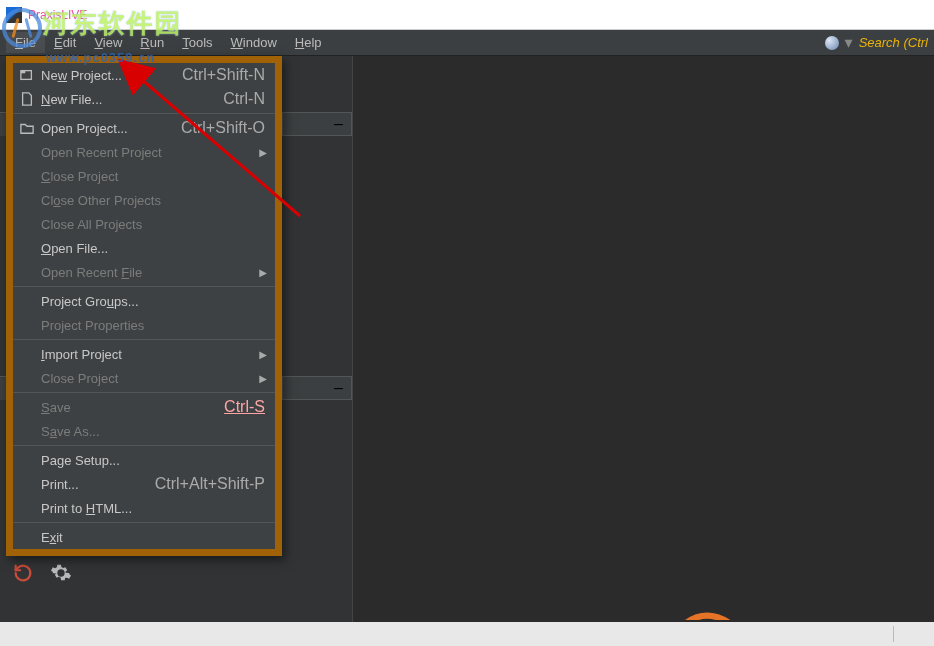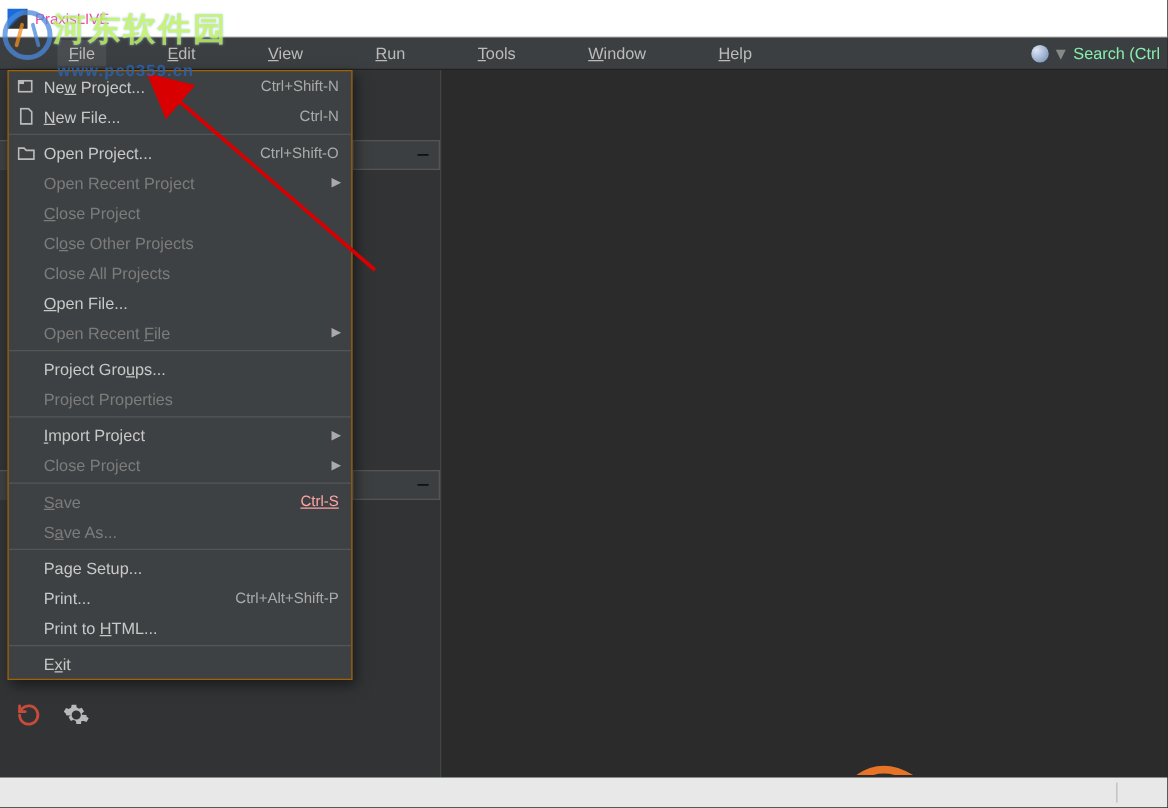--- a/index.html
+++ b/index.html
@@ -3,45 +3,45 @@
   <meta charset="utf-8">
   <style>
     * { margin: 0; padding: 0; box-sizing: border-box; font-family: "Segoe UI", Arial, sans-serif; }
     body { width: 934px; height: 646px; background: #2b2b2b; overflow: hidden; position: relative; }
 
     .titlebar { height: 30px; background: #fff; display: flex; align-items: center; padding-left: 6px; border-bottom: 1px solid #ccc; }
     .titlebar-icon { width: 16px; height: 16px; background: linear-gradient(135deg,#1a6dd9 45%, #333 55%); margin-right: 6px; }
     .titlebar-text { font-size: 12px; color: #ec4899; }
 
     .menubar { height: 26px; background: #3c3f41; display: flex; align-items: center; padding: 0 6px; border-bottom: 1px solid #222; }
-    .menubar-item { color: #bbb; font-size: 13px; padding: 3px 9px; cursor: pointer; margin-left: 40px; }
+    .menubar-item { color: #bbb; font-size: 13px; padding: 3px 9px; cursor: pointer; }
     .menubar-item.active { background: #4a4d4f; }
     .menubar-item .ul { text-decoration: underline; }
     .search-wrap { display:flex; align-items:center; gap: 6px; }
     .search-icon-dot { width:14px; height:14px; border-radius:50%; background: radial-gradient(circle at 30% 30%, #dde6f5, #6b87b1); }
-    .search-label { color:#86efac; font-size: 13px; }
+    .search-label { color:#eab308; font-size: 13px; font-style: italic; }
 
     .sidebar { position: absolute; left: 0; top: 56px; width: 352px; bottom: 24px; background: #313335; }
     .panel-tab { position: absolute; right: 0; width: 70px; height: 24px; background: #3c3f41; border: 1px solid #555; display:flex; align-items:center; justify-content:flex-end; padding-right:8px; }
 
     .bottom-icons { position: absolute; left: 12px; bottom: 34px; display: flex; gap: 16px; align-items: center; }
     .refresh-icon svg, .gear-icon svg { width:22px; height:22px; }
 
     .statusbar { position:absolute; left:0; right:0; bottom:0; height:24px; background:#e8e8e8; display:flex; align-items:center; justify-content:flex-end; padding-right:10px; }
     .status-sep { width:1px; height:16px; background:#bbb; margin-right:30px; }
 
     
     .main { position:absolute; left:352px; top:56px; right:0; bottom:24px; background:#2b2b2b; border-left:1px solid #444; }
 
     
-    .dropdown { position:absolute; left:6px; top:56px; width:276px; background:#3e4143; border:1px solid #a16207; box-shadow: 3px 4px 10px rgba(0,0,0,0.5); z-index:50; }
+    .dropdown { position:absolute; left:6px; top:56px; width:276px; background:#3e4143; border:7px solid #a16207; box-shadow: 3px 4px 10px rgba(0,0,0,0.5); z-index:50; }
     .menu-row { display:flex; align-items:center; height:24px; padding: 0 10px 0 28px; color:#c8c8c8; font-size:13px; position:relative; cursor:pointer; }
     .menu-row.disabled { color:#7c7c7c; cursor:default; }
     .menu-label { flex:1; white-space:nowrap; }
-    .menu-shortcut { color:#aaa; font-size:12px; margin-left:18px; }
+    .menu-shortcut { color:#aaa; font-size:16px; margin-left:18px; }
     .menu-row.disabled .menu-shortcut { color:#fca5a5;text-decoration:underline; }
     .menu-sep { height:1px; background:#555; margin: 2px 0; }
     .menu-icon { position:absolute; left:6px; top:4px; width:16px; height:16px; display:flex; align-items:center; justify-content:center; }
     .submenu-arrow { position:absolute; right:8px; color:#aaa; font-size:10px; }
     .ul { text-decoration: underline; }
 
     
     .arrow-svg { position: absolute; left: 100px; top: 56px; width: 240px; height: 180px; z-index: 60; pointer-events:none; }
 
     

